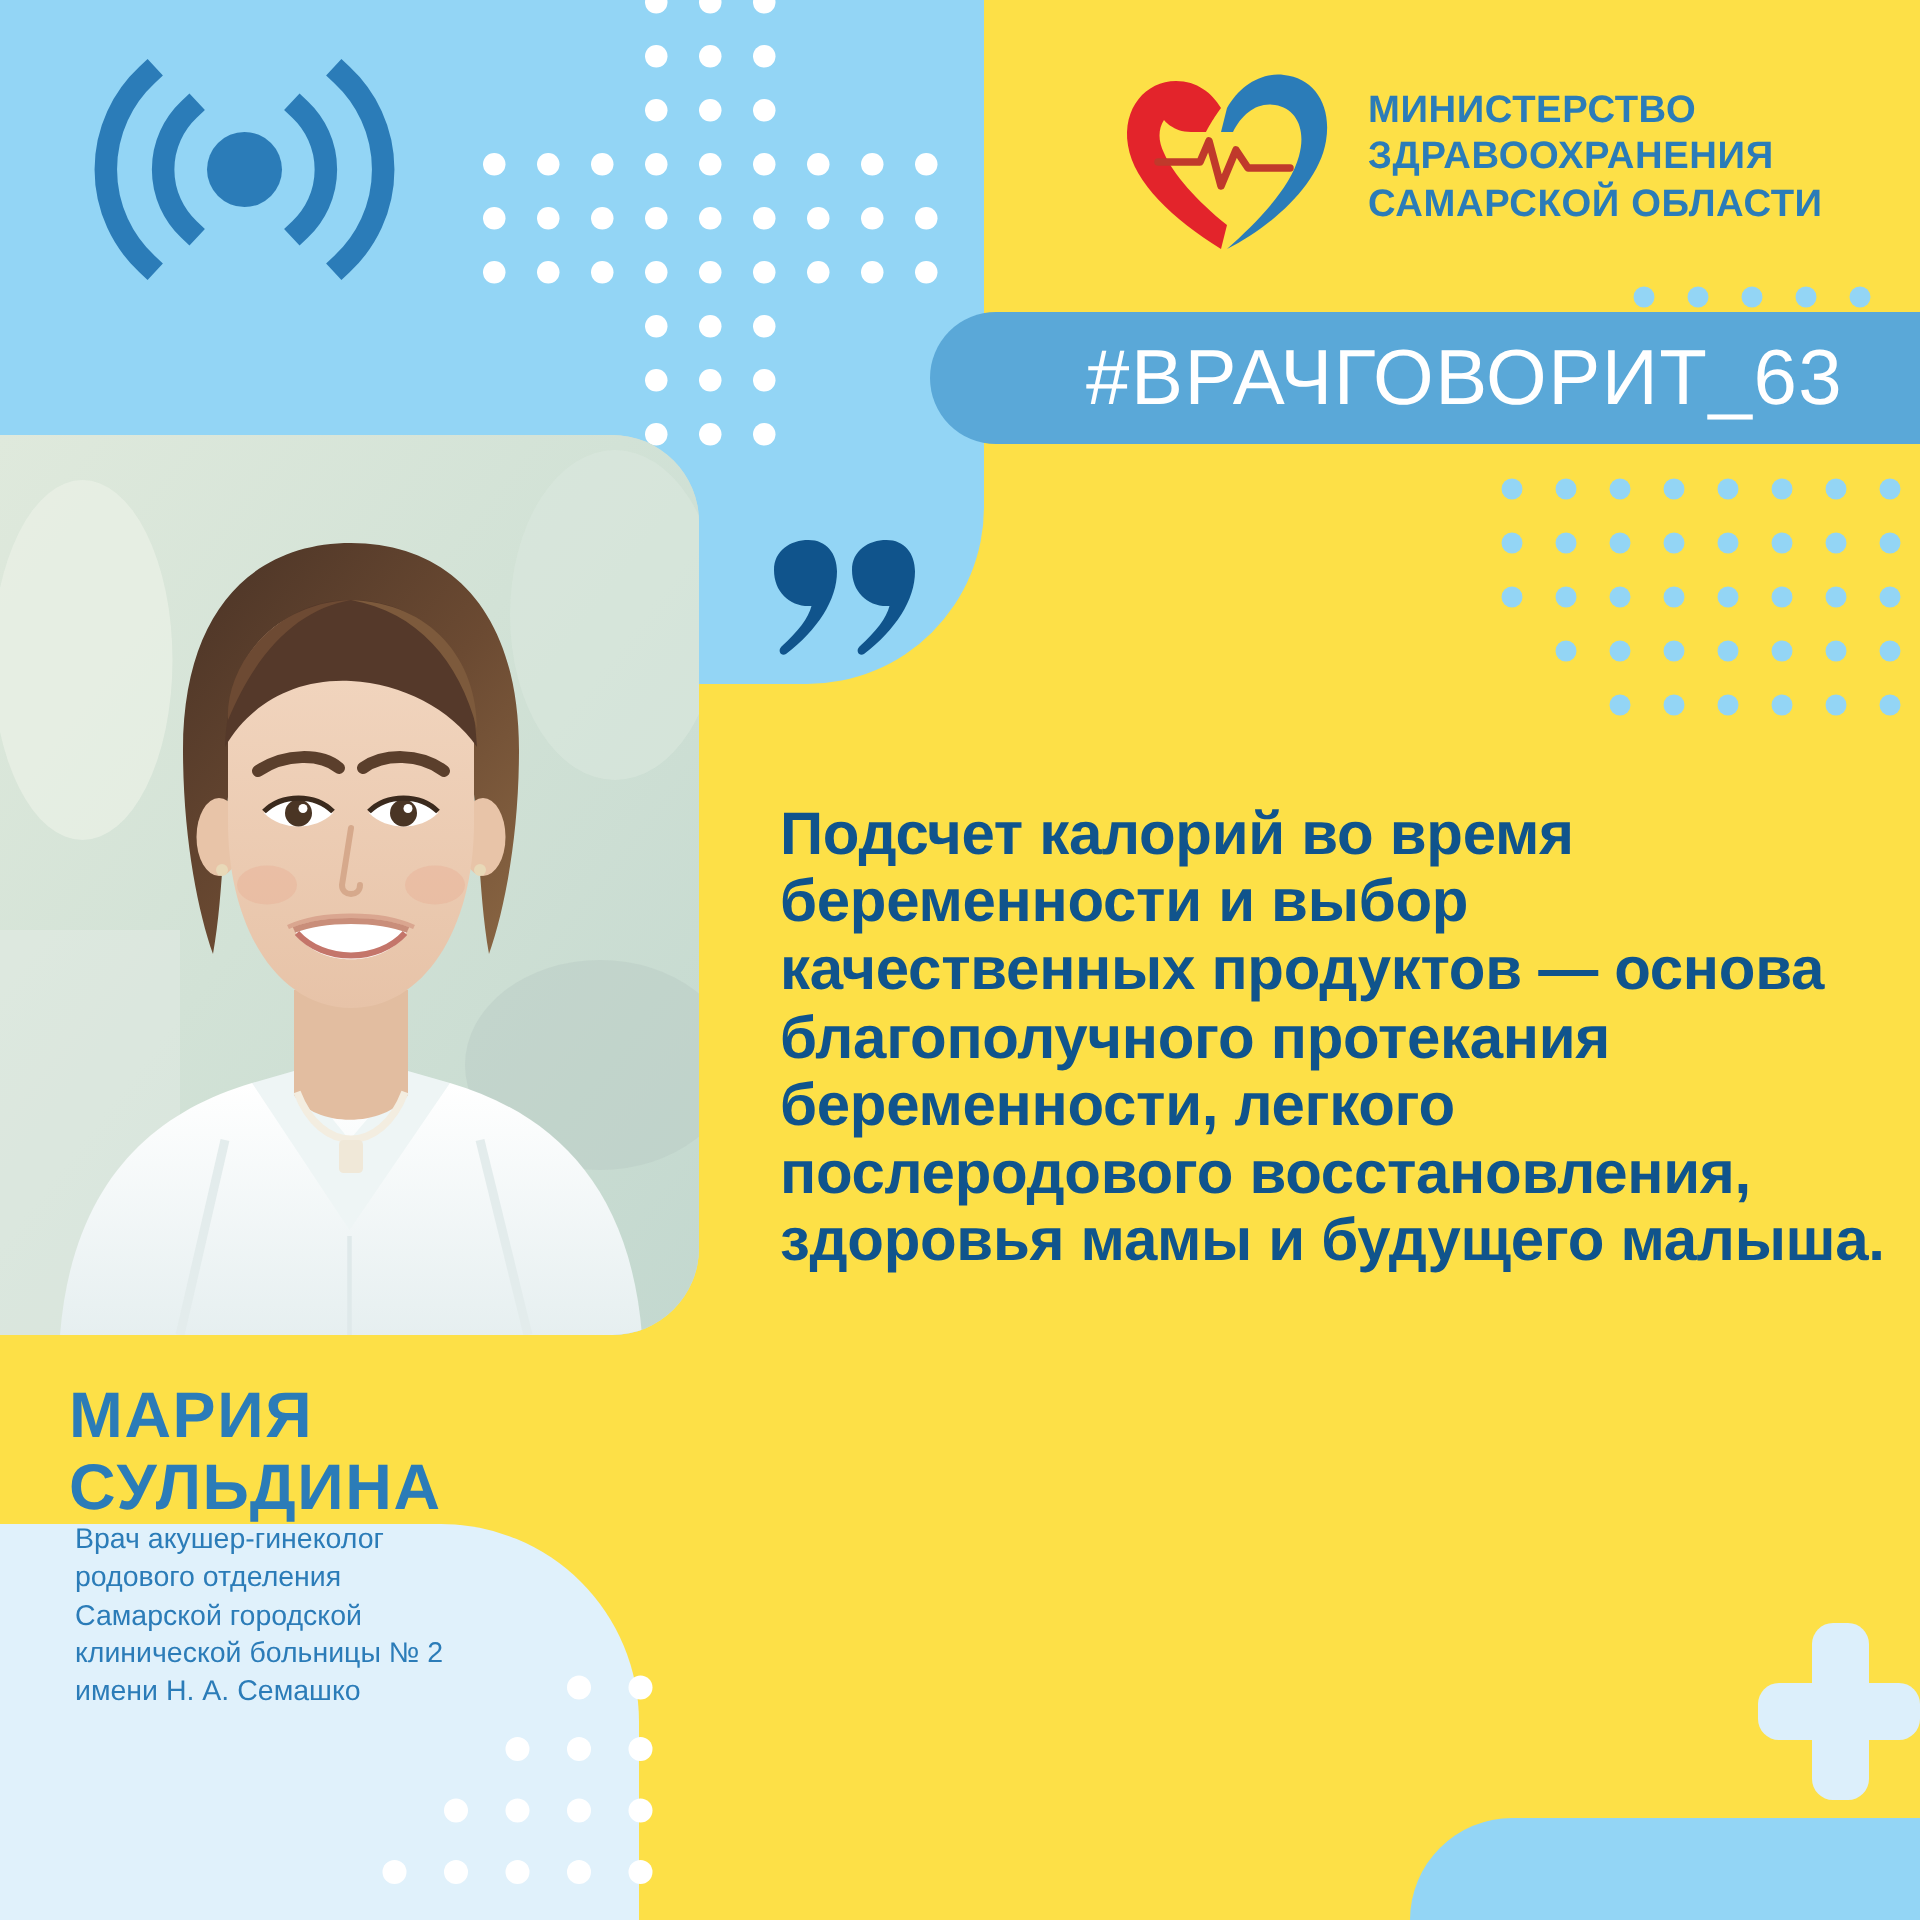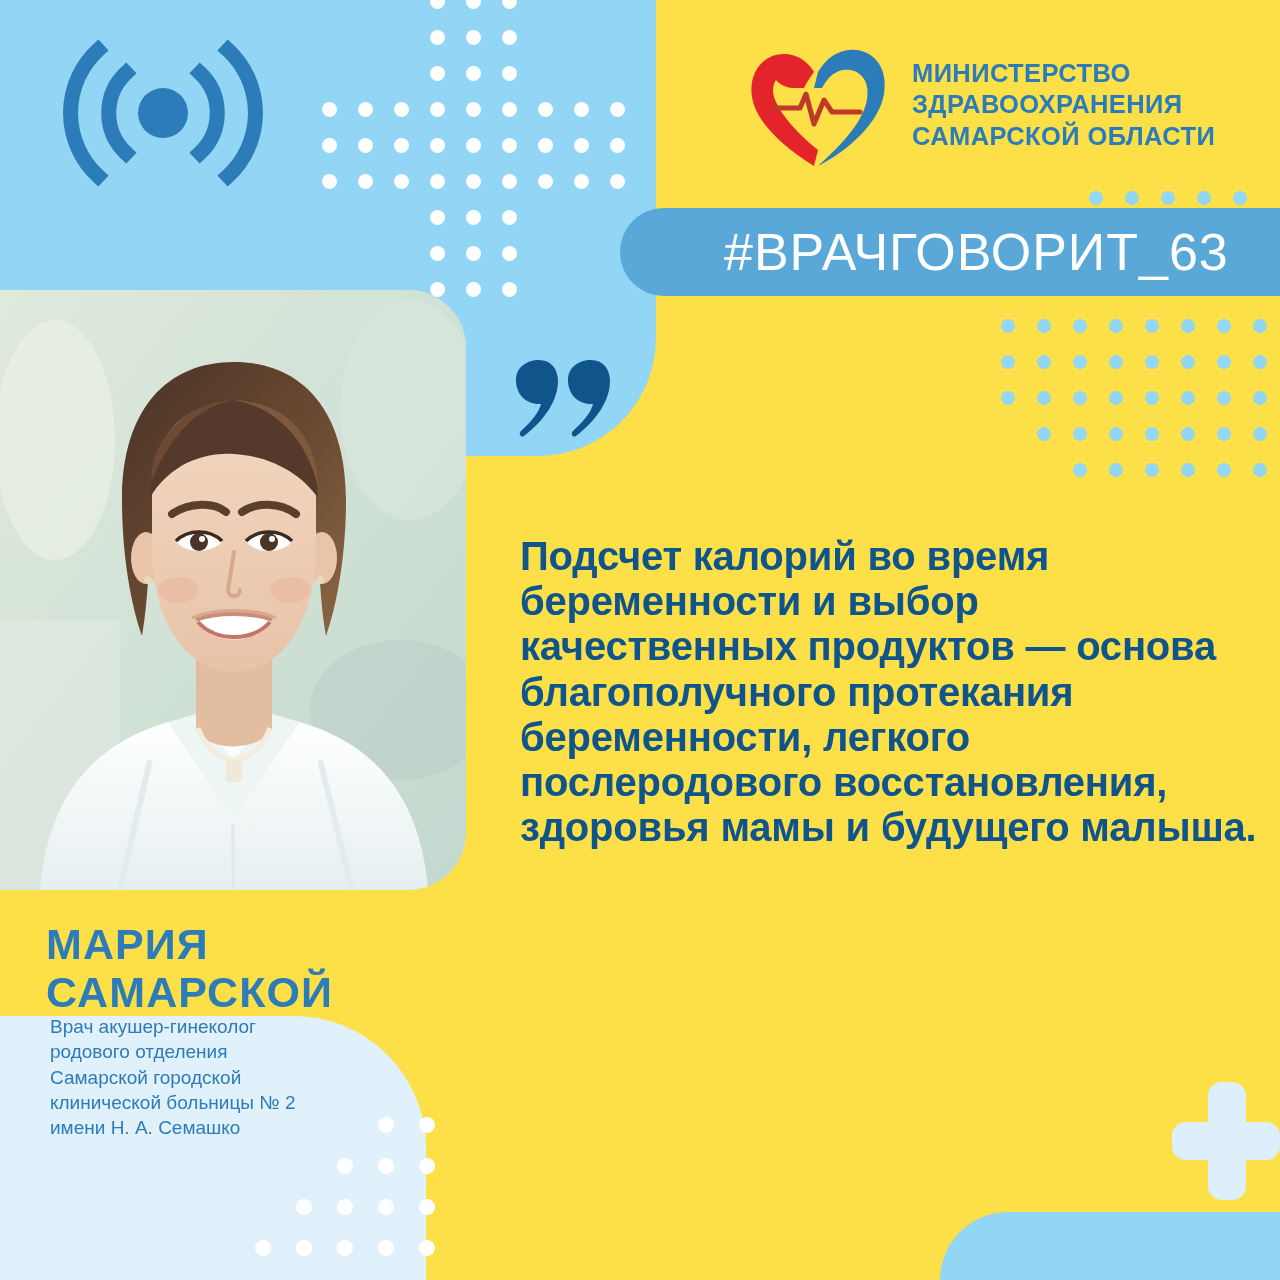--- a/index.html
+++ b/index.html
@@ -406,21 +406,21 @@
 
       <ellipse cx="178" cy="300" rx="20" ry="13" fill="#e8a890" opacity="0.35"></ellipse>
       <ellipse cx="290" cy="300" rx="20" ry="13" fill="#e8a890" opacity="0.35"></ellipse>
 
       <circle cx="148" cy="290" r="4" fill="#e8d9b8"></circle>
       <circle cx="320" cy="290" r="4" fill="#e8d9b8"></circle>
     </svg>
   </div>
 
   <div class="doc-name">МАРИЯ
-САМАРСКОЙ</div>
+СУЛЬДИНА</div>
 
   <div class="panel-credentials"></div>
   <div class="dots-credentials" id="dotsCred">
       <i class="off"></i>
       <i class="off"></i>
       <i class="off"></i>
       <i></i>
       <i></i>
       <i class="off"></i>
       <i class="off"></i>

